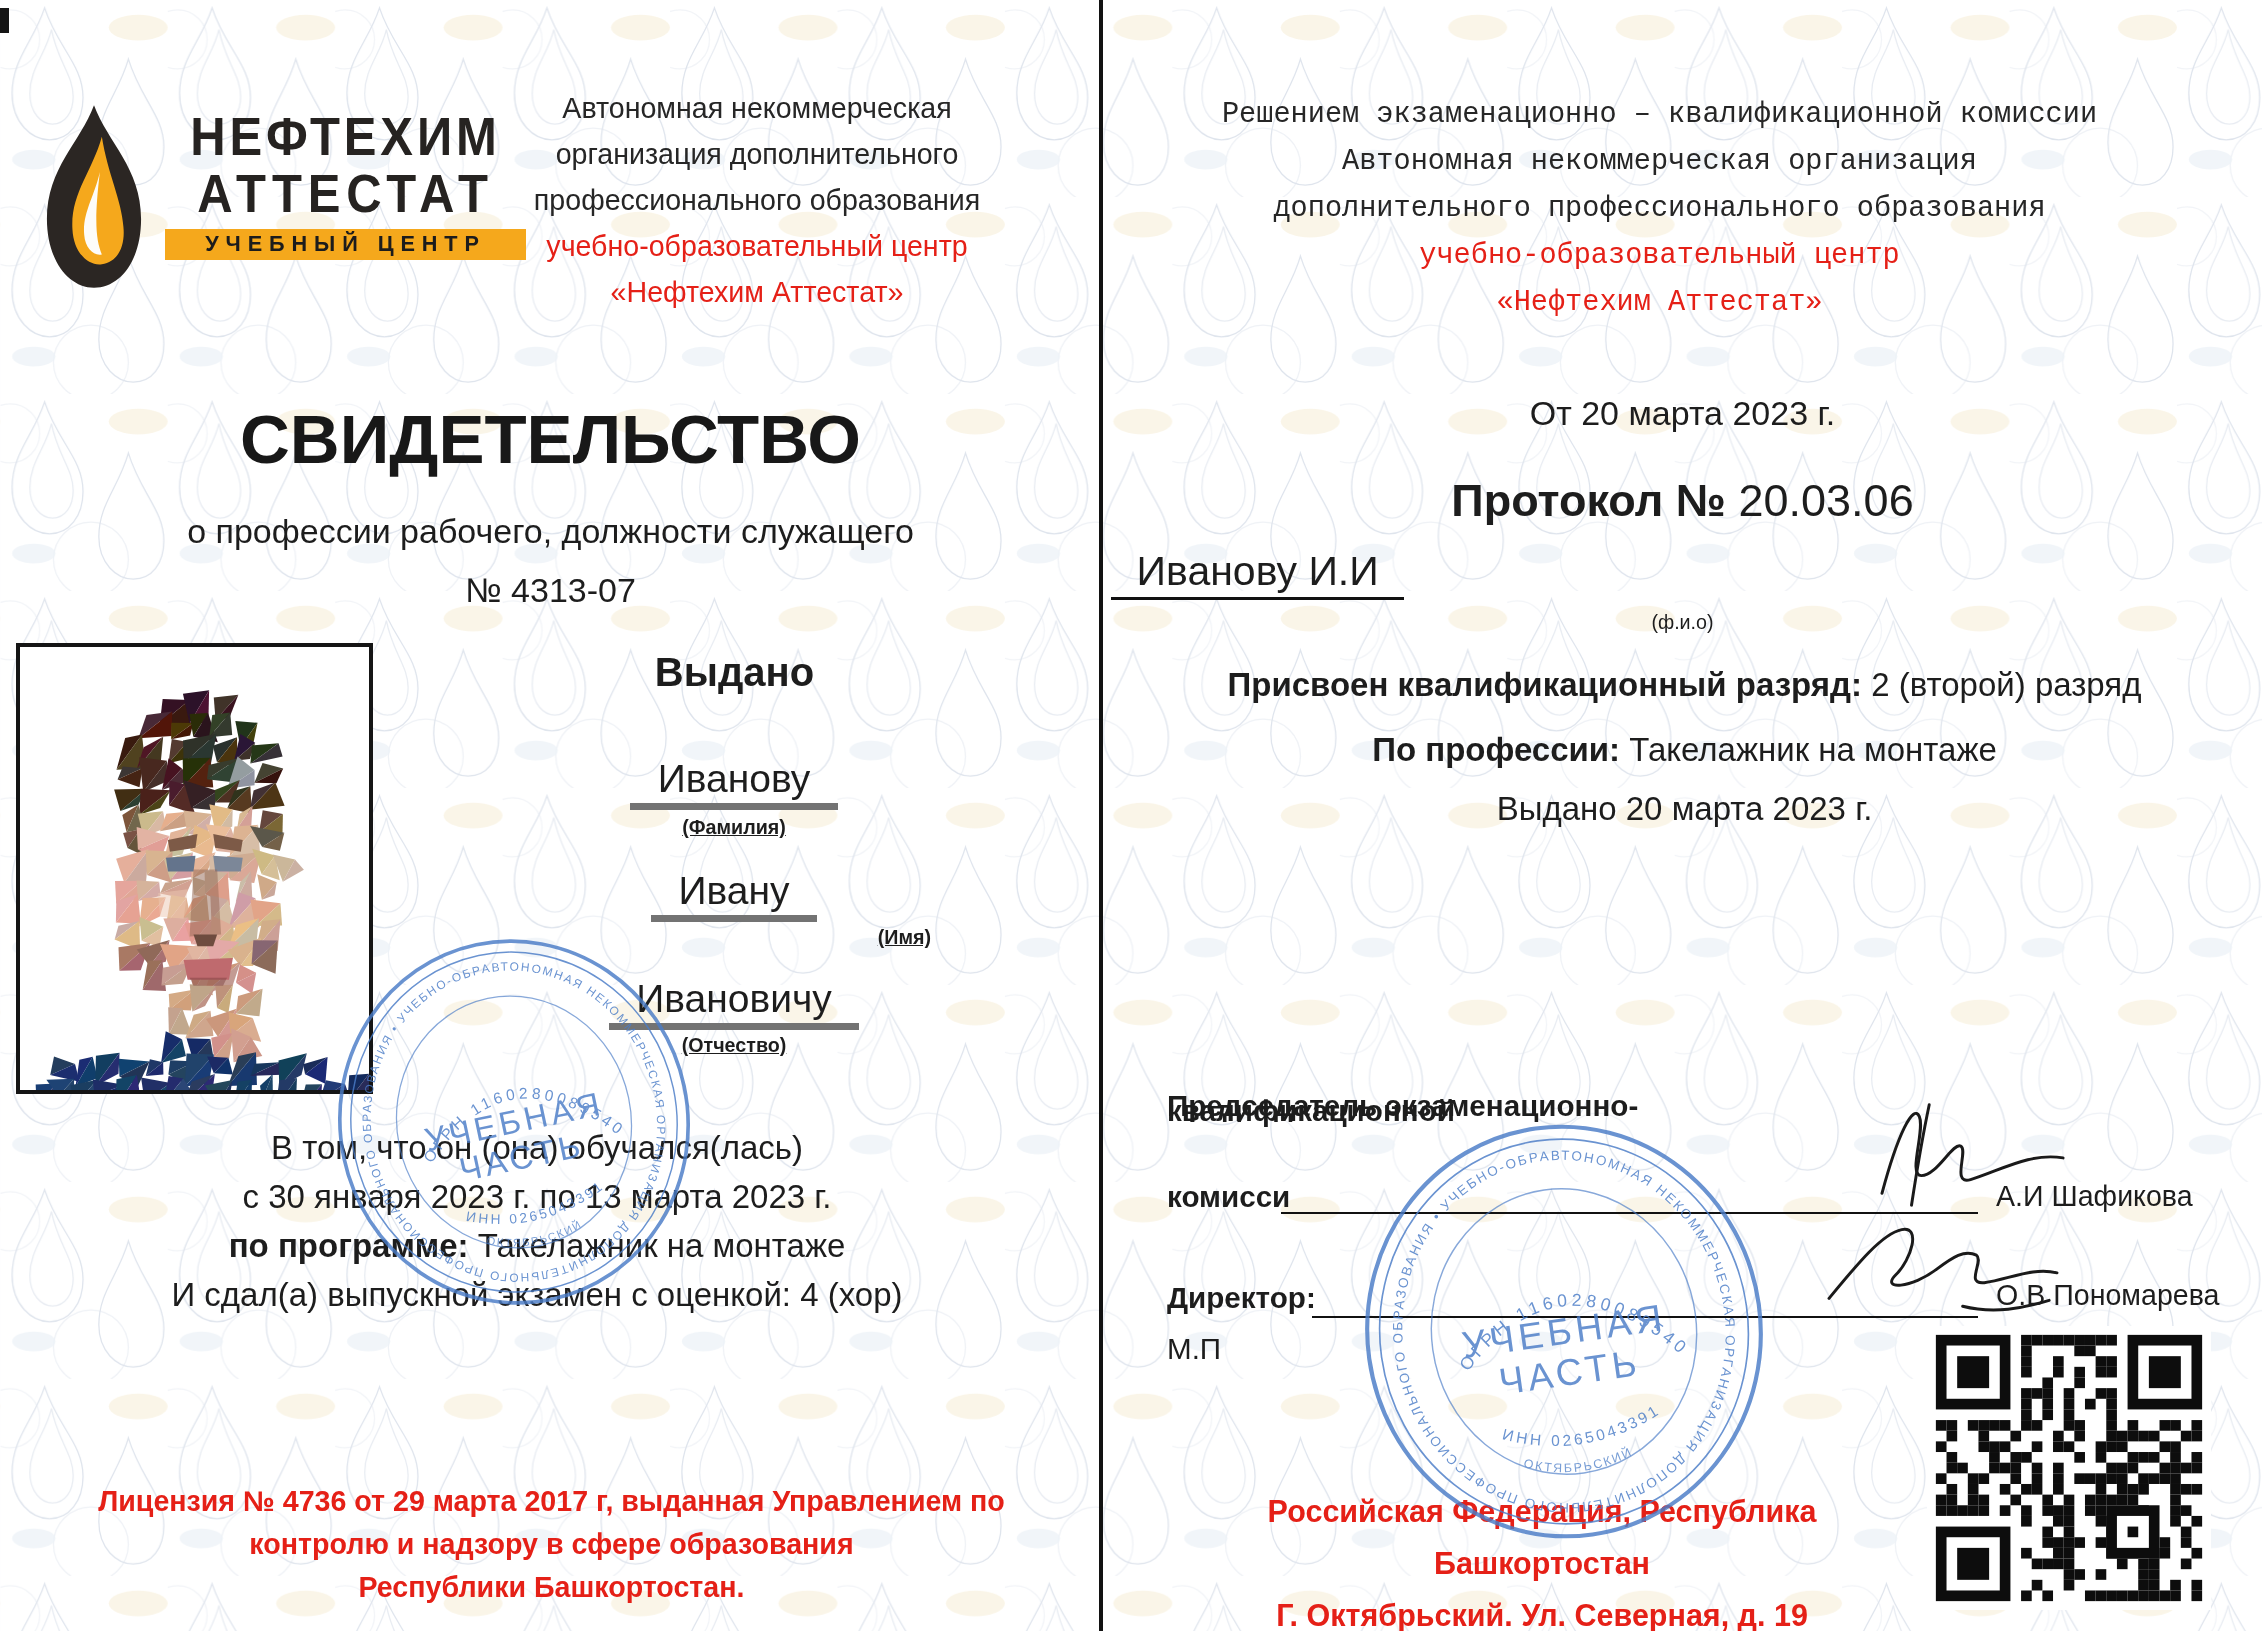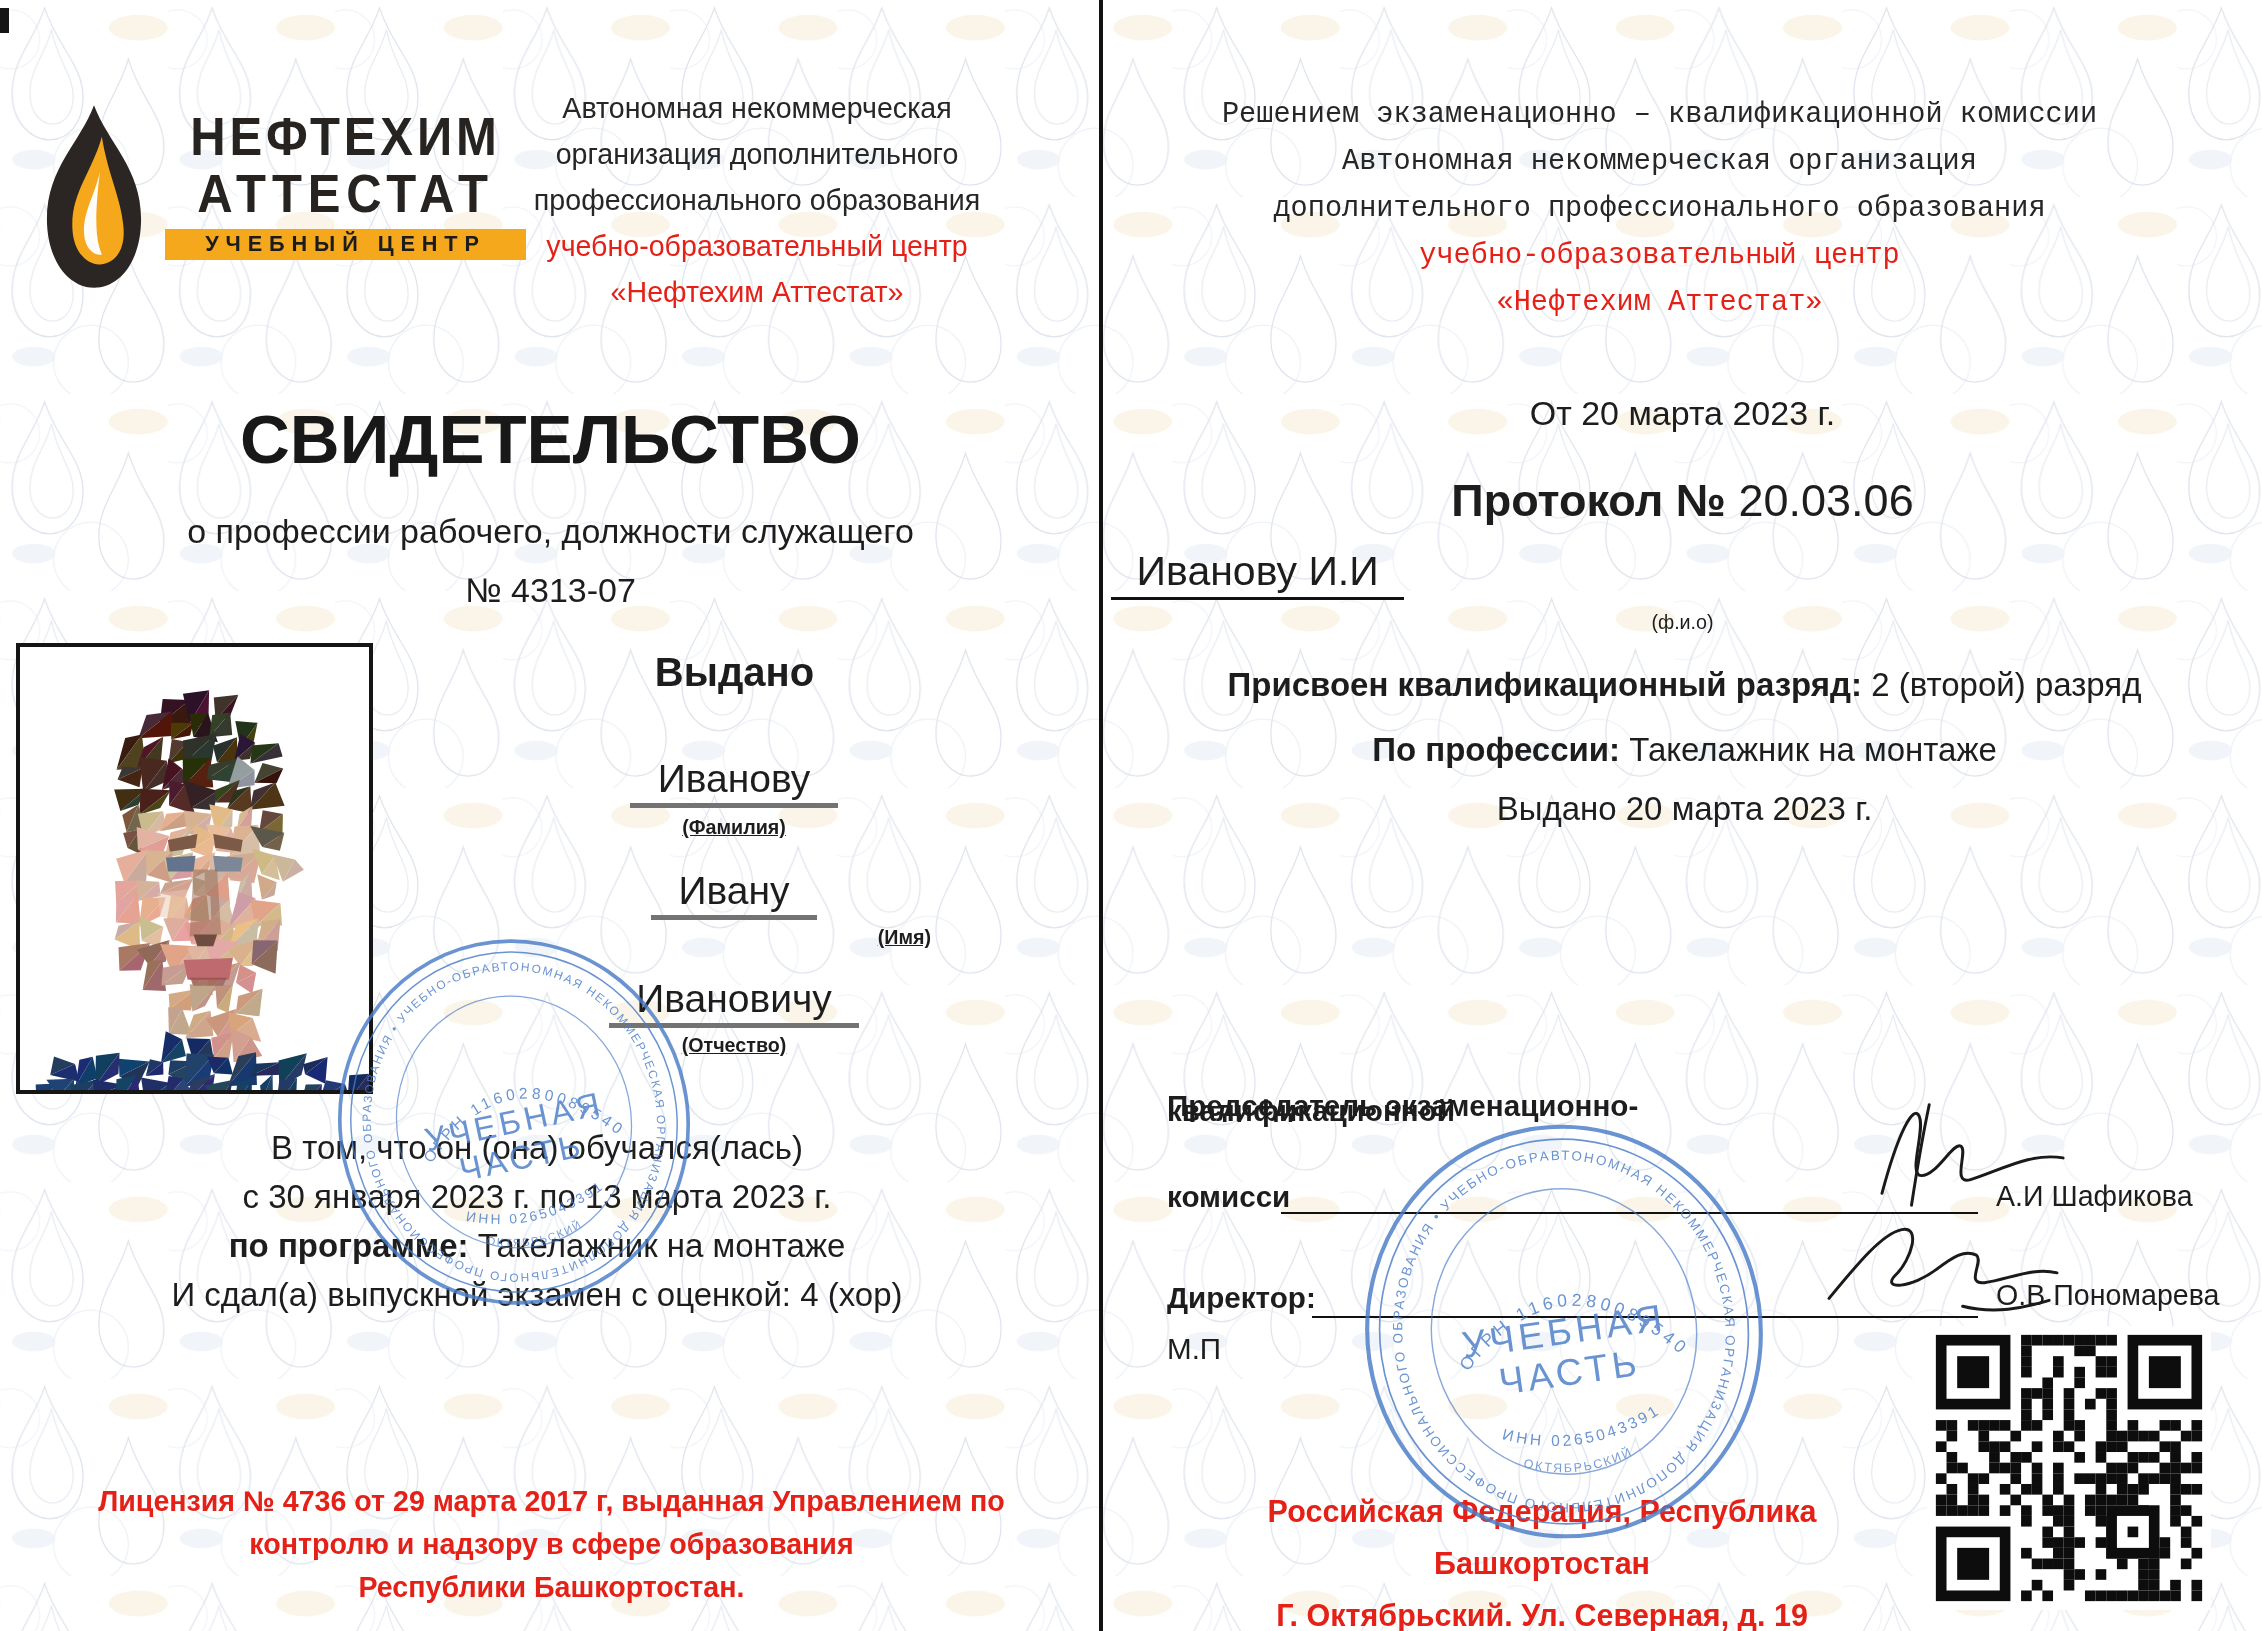--- a/index.html
+++ b/index.html
@@ -25,21 +25,21 @@
   .red{color:#e52017;}
   .title{position:absolute;left:0;top:400px;width:1101px;text-align:center;
          font-size:69px;font-weight:bold;letter-spacing:0;color:#181818;z-index:1;}
   .subtitle{position:absolute;left:0;top:512px;width:1101px;text-align:center;font-size:34px;z-index:1;}
   .cert-no{position:absolute;left:0;top:571px;width:1101px;text-align:center;font-size:34px;z-index:1;}
   .photo{position:absolute;left:15.8px;top:643px;width:349px;height:443px;border:4.9px solid #151515;
          background:#fff;z-index:1;}
   .issued{position:absolute;left:557px;top:650px;width:355px;text-align:center;
           font-size:40px;font-weight:bold;z-index:1;}
   .name-block{position:absolute;left:537px;width:394px;text-align:center;z-index:1;}
-  .name-line{display:inline-block;font-size:39px;border-bottom:5px solid #737373;padding:0 27.6px 2px;}
+  .name-line{display:inline-block;font-size:39px;border-bottom:7px solid #737373;padding:0 27.6px 2px;}
   .name-label{position:absolute;left:537px;width:394px;text-align:center;font-size:19.7px;
               text-decoration:underline;z-index:1;font-weight:bold;}
   .body-left{position:absolute;left:74px;top:1123px;width:926px;text-align:center;
              font-size:33px;line-height:49px;z-index:1;}
   .license{position:absolute;left:57px;top:1480px;width:989px;text-align:center;
            font-size:28.6px;font-weight:bold;line-height:43px;z-index:1;}
 
   
   .org-right{position:absolute;left:1172px;top:91px;width:975px;text-align:center;
              font-size:28.6px;line-height:47px;color:#262626;z-index:1;font-family:Liberation Mono, monospace;}

